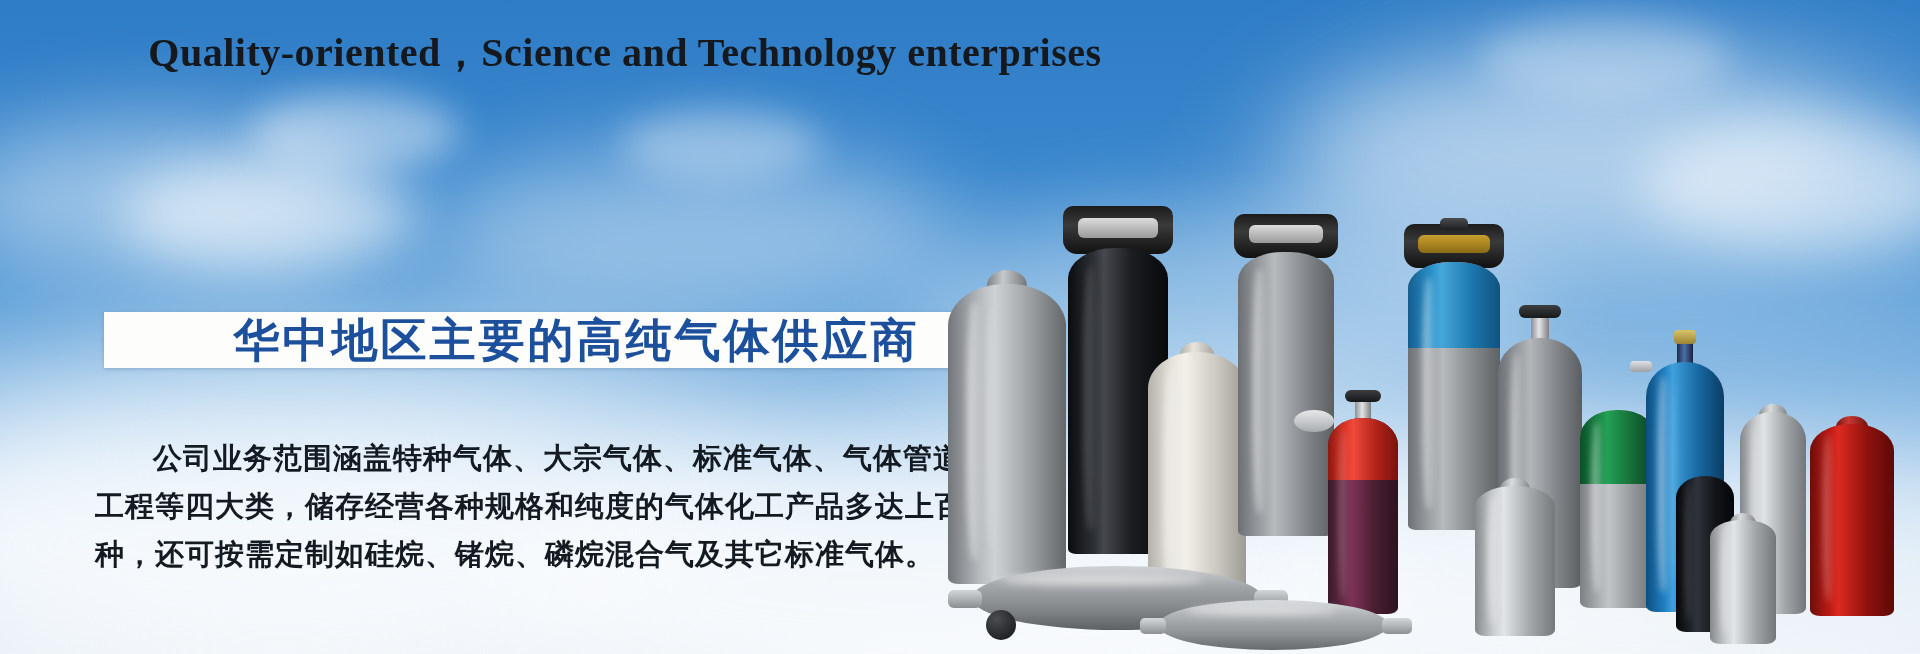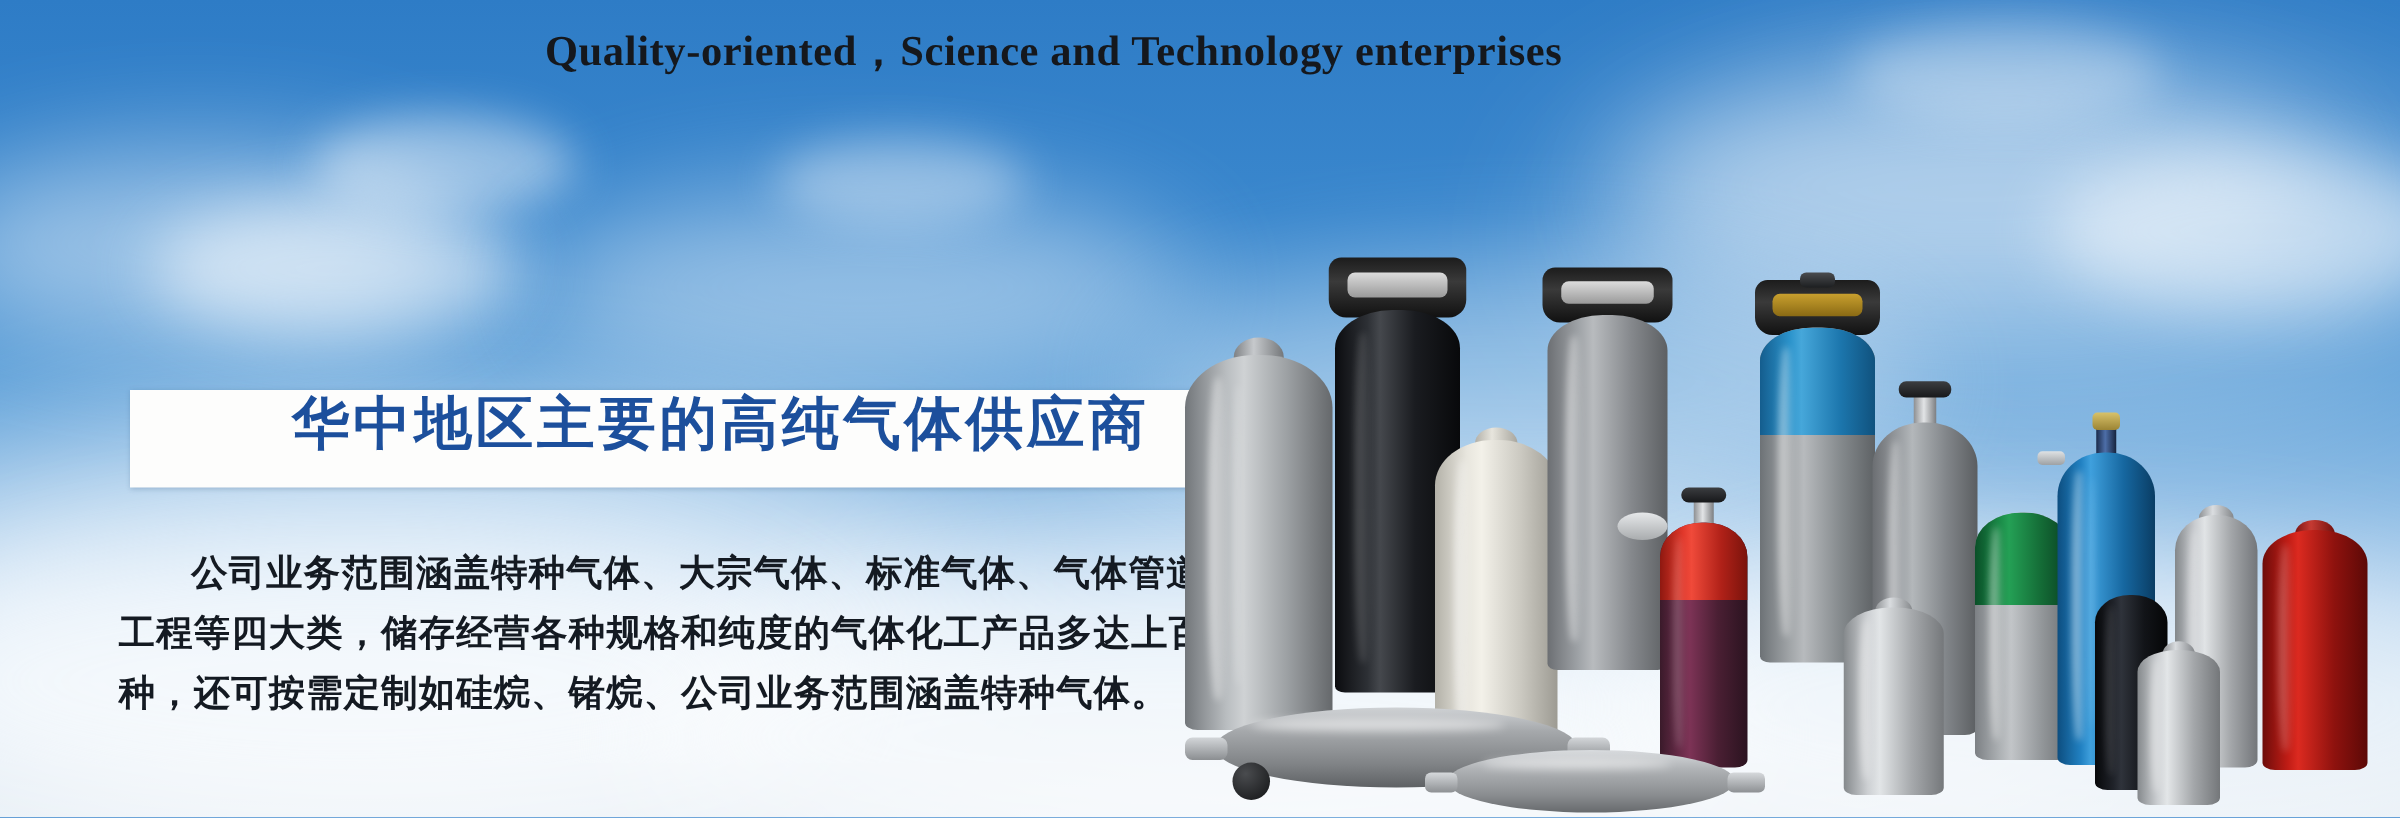--- a/index.html
+++ b/index.html
@@ -45,37 +45,36 @@
     color:#ffffff;
     white-space:nowrap;
     text-shadow:
        2px 2px 0 #25303a,
        3px 3px 0 #2c3945,
        4px 4px 1px rgba(20,28,36,.85),
        5px 6px 6px rgba(10,20,30,.45);
     -webkit-text-stroke:1px #3a4753;
   }
   #subhead{
-    margin-top:8px;
+    margin-top:19px;
     font-family:"Liberation Serif","DejaVu Serif",serif;
     font-weight:700;
-    font-size:34px;
+    font-size:40px;
     line-height:40px;
     color:#15181d;
     white-space:nowrap;
     letter-spacing:.5px;
-    text-align:right;
   }
 
   
   #slogan-box{
-    position:absolute;left:104px;top:312px;width:945px;height:78px;
+    position:absolute;left:104px;top:312px;width:945px;height:56px;
     background:#fdfdfc;
     box-shadow:0 1px 4px rgba(40,70,110,.25);
-    display:flex;align-items:flex-start;justify-content:center;
+    display:flex;align-items:center;justify-content:center;
   }
   #slogan-text{
     font-family:"DejaVu Sans","Liberation Sans",sans-serif;
     font-weight:700;
     font-size:46px;
     line-height:52px;
     letter-spacing:3px;
     color:#1c4f9c;
     white-space:nowrap;
   }
@@ -170,21 +169,21 @@
     <div id="subhead">Quality-oriented，Science and Technology enterprises</div>
   </div>
 
   <div id="slogan-box">
     <span id="slogan-text">华中地区主要的高纯气体供应商</span>
   </div>
 
   <div id="paragraph">
     <span class="ln first">公司业务范围涵盖特种气体、大宗气体、标准气体、气体管道</span>
     <span class="ln">工程等四大类，储存经营各种规格和纯度的气体化工产品多达上百</span>
-    <span class="ln">种，还可按需定制如硅烷、锗烷、公司业务范围涵盖特种气体。</span>
+    <span class="ln">种，还可按需定制如硅烷、锗烷、磷烷混合气及其它标准气体。</span>
   </div>
 
   <div id="cylinders">
 
     <div class="cyl" style="left:28px;bottom:70px;width:118px;height:300px;">
       <div class="cap-top" style="bottom:292px;width:40px;height:22px;background:linear-gradient(90deg,#7e8184,#c6c9cc 40%,#74777a);"></div>
       <div class="body" style="height:300px;background:linear-gradient(90deg,#72767a,#b9bdc0 28%,#cfd2d4 40%,#9b9fa2 70%,#65686b);">
         <div class="shine"></div>
         <div class="shine2"></div>
       </div>

